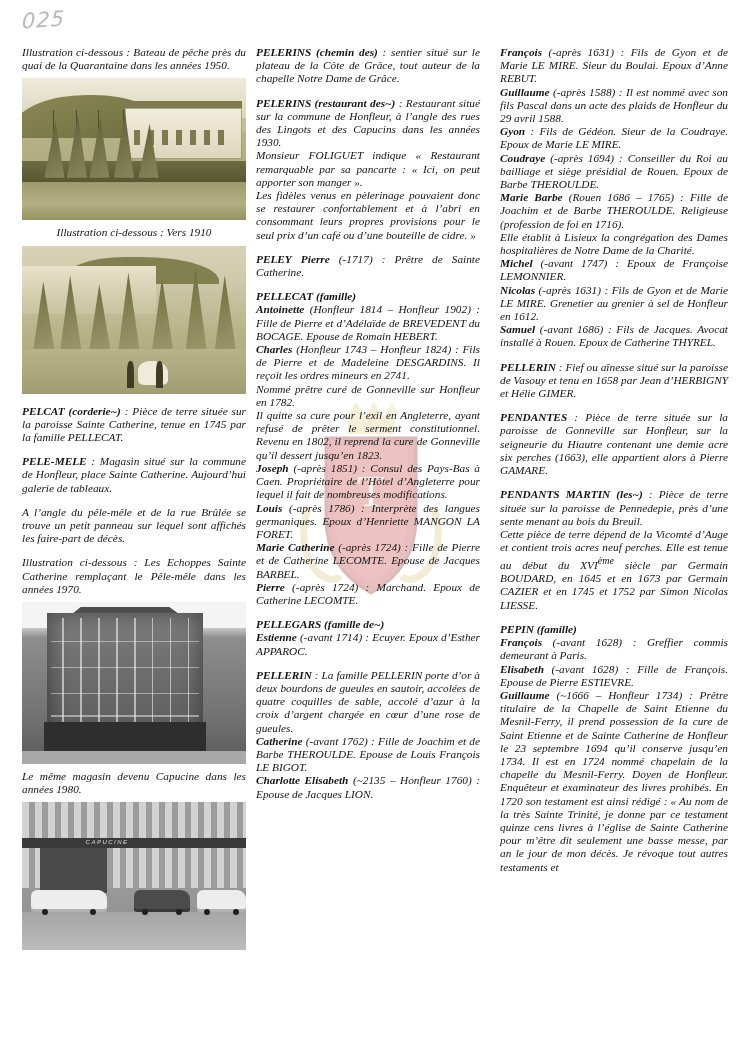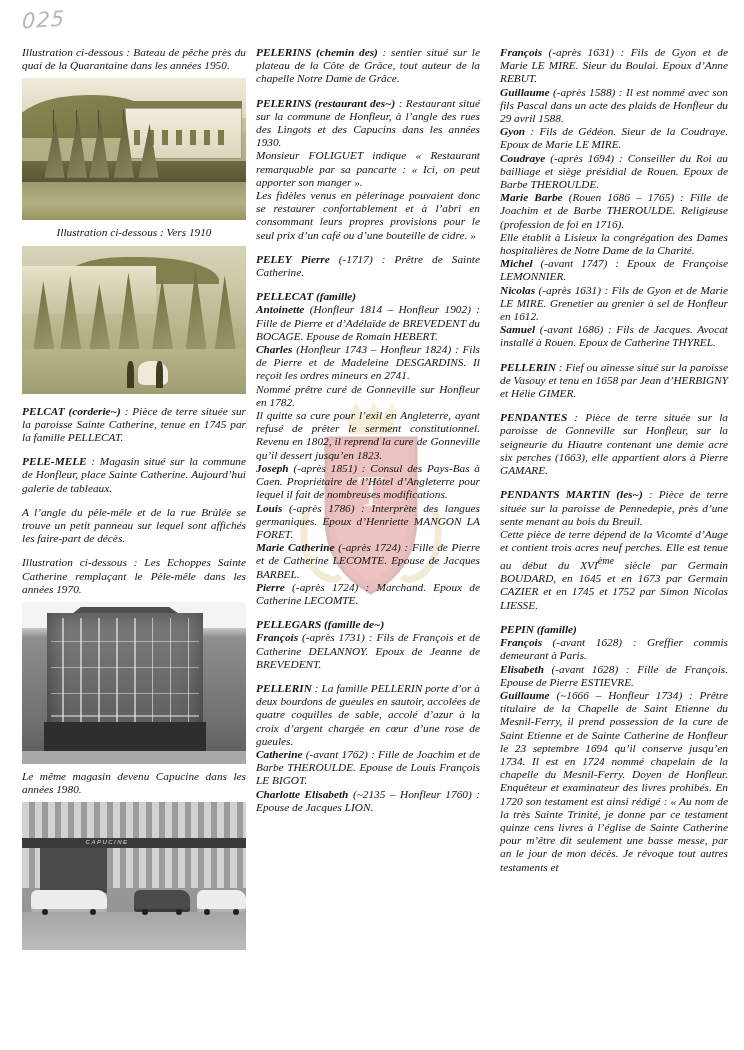--- a/index.html
+++ b/index.html
@@ -429,21 +429,21 @@
       <div class="para entry"><b>Joseph</b><span> (-après 1851) : Consul des Pays-Bas à Caen. Propriétaire de l’Hôtel d’Angleterre pour lequel il fait de nombreuses modifications.</span></div>
       <div class="para entry"><b>Louis</b><span> (-après 1786) : Interprète des langues germaniques. Epoux d’Henriette MANGON LA FORET.</span></div>
       <div class="para entry"><b>Marie Catherine</b><span> (-après 1724) : Fille de Pierre et de Catherine LECOMTE. Epouse de Jacques BARBEL.</span></div>
       <div class="para entry"><b>Pierre</b><span> (-après 1724) : Marchand. Epoux de Catherine LECOMTE.</span></div>
 
       <div class="gap"></div>
 
       <div class="para">
         <b>PELLEGARS (famille de~)</b>
       </div>
-      <div class="para entry"><b>François</b><span> (-après 1731) : Fils de François et de Catherine DELANNOY. Epoux de Jeanne de BREVEDENT.</span></div>
+      <div class="para entry"><b>Estienne</b><span> (-avant 1714) : Ecuyer. Epoux d’Esther APPAROC.</span></div>
 
       <div class="gap"></div>
 
       <div class="para entry">
         <b>PELLERIN</b><span> : La famille PELLERIN porte d’or à deux bourdons de gueules en  sautoir, accolées de quatre coquilles de sable, accolé d’azur à la croix d’argent chargée en cœur d’une rose de gueules.</span>
       </div>
       <div class="para entry"><b>Catherine</b><span> (-avant 1762) : Fille de Joachim et de Barbe THEROULDE. Epouse de Louis François LE BIGOT.</span></div>
       <div class="para entry"><b>Charlotte Elisabeth</b><span> (~2135 – Honfleur 1760) : Epouse de Jacques LION.</span></div>
 
     </div>

